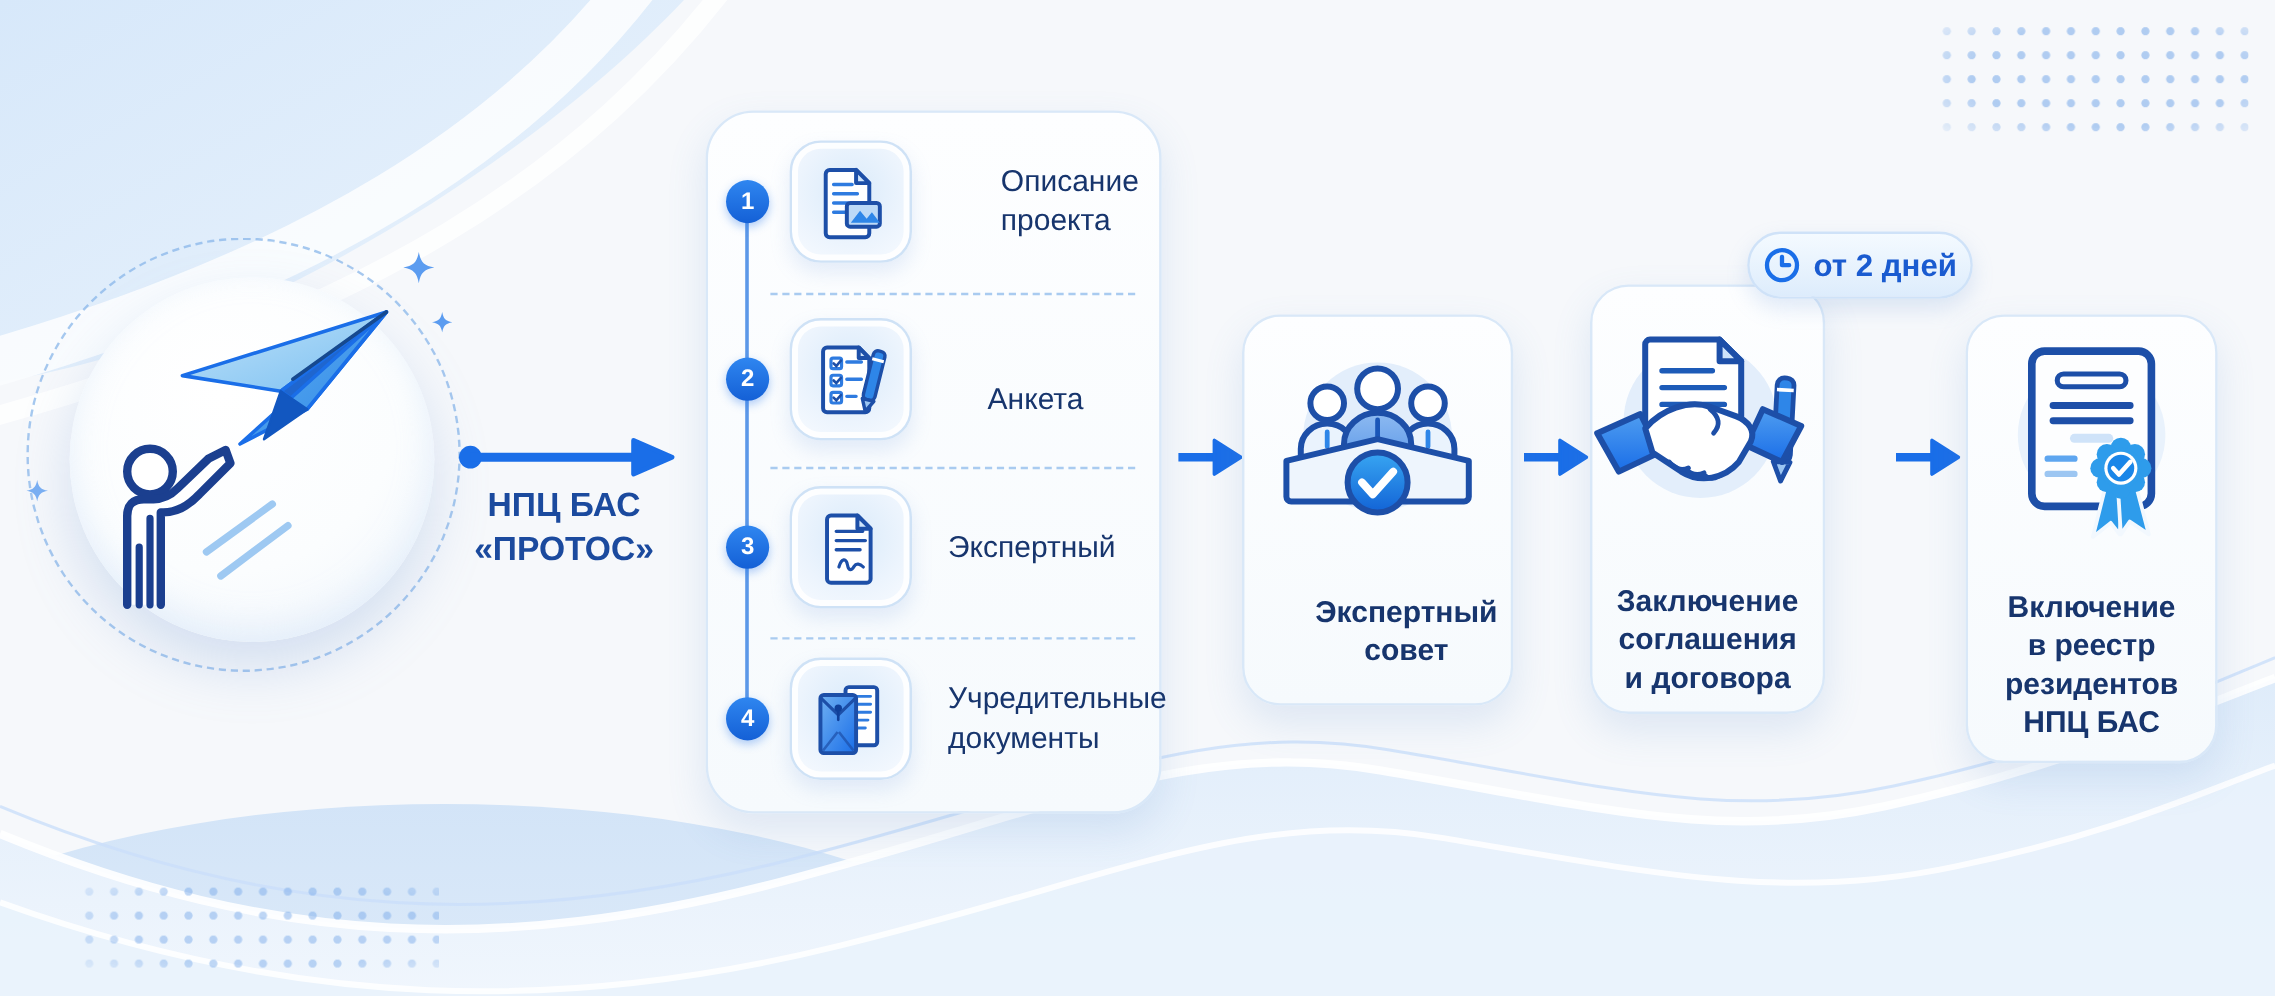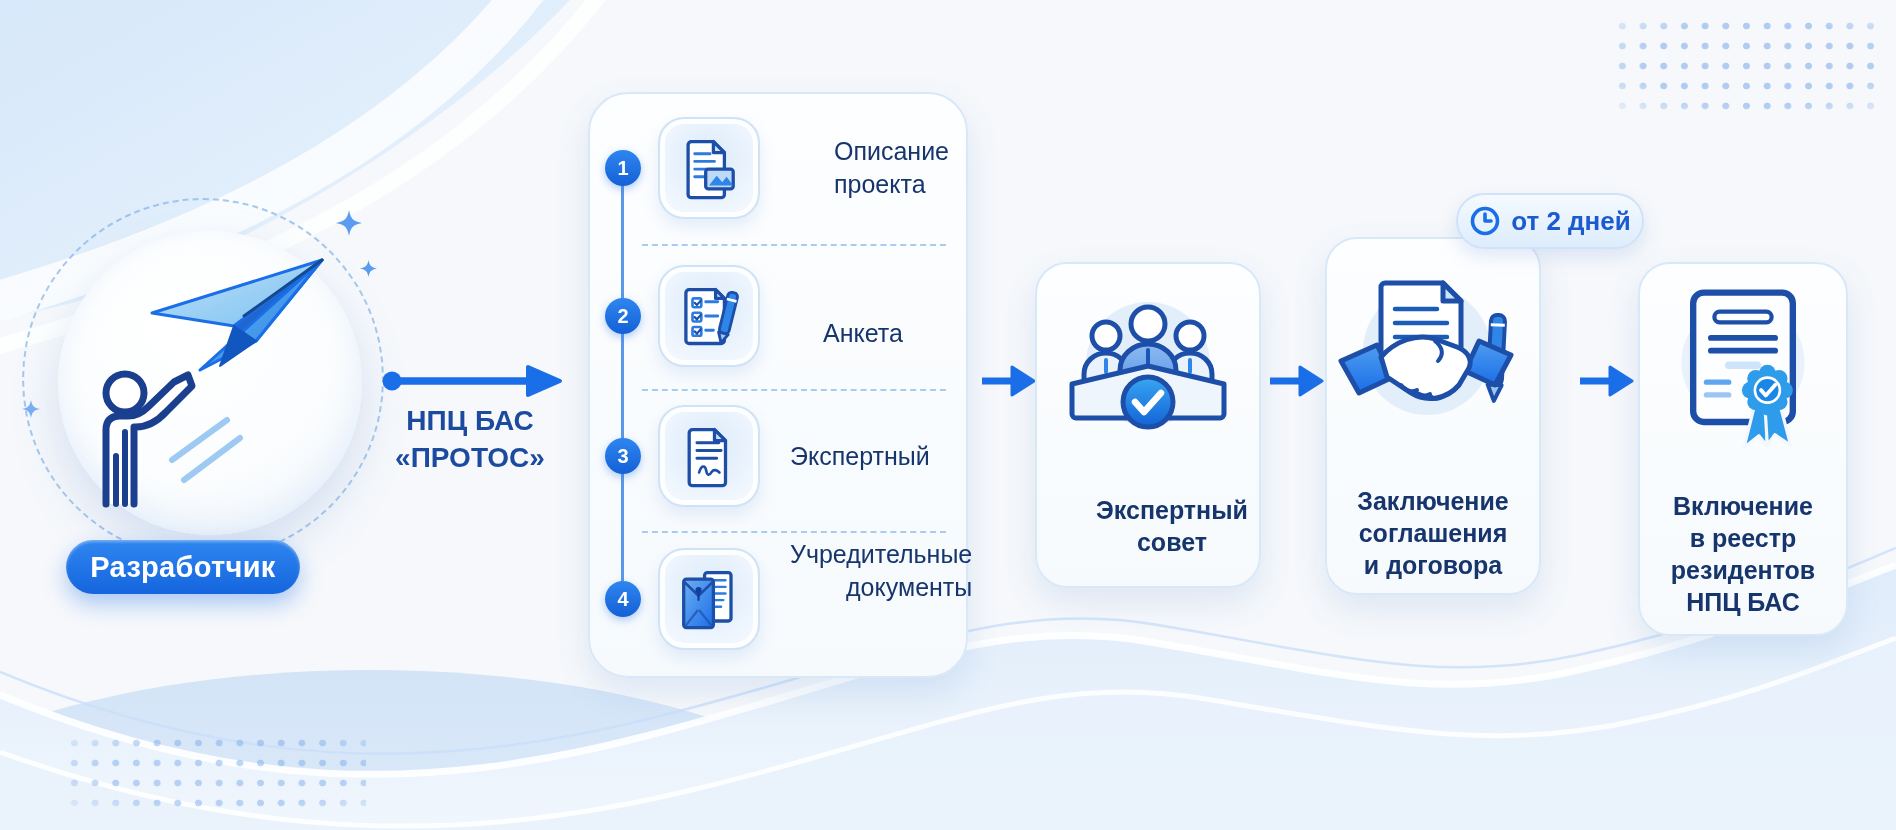--- a/index.html
+++ b/index.html
@@ -90,21 +90,21 @@
     position:absolute; left:52px; right:20px; height:0;
     border-top:2.5px dashed #a9cbf0;
   }
 
   
   .stage-label {
     position:absolute; left:0; right:0; text-align:center; white-space:pre-line;
     color:#17356d; font-size:25px; line-height:32px; font-weight:600;
   }
   .card-expert   { left:1035px; top:262px; width:226px; height:326px; }
-  .card-agree    { left:1325px; top:237px; width:216px; height:358px;padding-left:29px; }
+  .card-agree    { left:1325px; top:237px; width:196px; height:358px;padding-left:29px; }
   .card-registry { left:1638px; top:262px; width:210px; height:374px;padding-left:41px; }
   .card-expert   .stage-icon { position:absolute; left:50%; top:26px;  transform:translateX(-50%); }
   .card-agree    .stage-icon { position:absolute; left:50%; top:30px;  transform:translateX(-50%); }
   .card-registry .stage-icon { position:absolute; left:50%; top:18px;  transform:translateX(-50%); }
   .card-expert   .stage-label { top:230px;padding-left:48px; }
   .card-agree    .stage-label { top:246px; }
   .card-registry .stage-label { top:226px; }
 
   .flow-arrow { position:absolute; z-index:3; }
   .fa2 { left:978px;  top:363px; }
@@ -192,23 +192,20 @@
   <svg class="sparkle" style="left:336px; top:210px;" width="26" height="26" viewBox="0 0 24 24">
     <path d="M12,0 C13.5,8 16,10.5 24,12 C16,13.5 13.5,16 12,24 C10.5,16 8,13.5 0,12 C8,10.5 10.5,8 12,0 Z" fill="#5b9cf0"></path>
   </svg>
   <svg class="sparkle" style="left:360px; top:260px;" width="17" height="17" viewBox="0 0 24 24">
     <path d="M12,0 C13.5,8 16,10.5 24,12 C16,13.5 13.5,16 12,24 C10.5,16 8,13.5 0,12 C8,10.5 10.5,8 12,0 Z" fill="#5b9cf0"></path>
   </svg>
   <svg class="sparkle" style="left:22px; top:400px;" width="18" height="18" viewBox="0 0 24 24">
     <path d="M12,0 C13.5,8 16,10.5 24,12 C16,13.5 13.5,16 12,24 C10.5,16 8,13.5 0,12 C8,10.5 10.5,8 12,0 Z" fill="#79aef2"></path>
   </svg>
 
-  <div class="dev-badge">
-    <span>Разработчик</span>
-  </div>
 
   <svg class="arrow-main" width="190" height="42" viewBox="0 0 190 42">
     <circle cx="12" cy="21" r="9.5" fill="#1a6ee8"></circle>
     <line x1="12" y1="21" x2="152" y2="21" stroke="#1a6ee8" stroke-width="7.5"></line>
     <polygon points="148,7 180,21 148,35" fill="#1a6ee8" stroke="#1a6ee8" stroke-width="4" stroke-linejoin="round"></polygon>
   </svg>
   <div class="transfer-label">НПЦ БАС
 «ПРОТОС»</div>
 
   <div class="card docs-card">
@@ -281,21 +278,21 @@
         </defs>
         <rect x="26" y="6" width="24" height="44" rx="2.5" fill="#ffffff" stroke="#1d4fa8" stroke-width="3"></rect>
         <path d="M31,13 H45 M31,19 H45 M31,25 H45 M31,31 H43 M31,37 H41" stroke="#2e7be0" stroke-width="2.2" stroke-linecap="round"></path>
         <rect x="7" y="12" width="27" height="44" rx="2.5" fill="url(#envG)" stroke="#1d4fa8" stroke-width="3"></rect>
         <path d="M7,14 l13.5,13 l13.5,-13" stroke="#1d4fa8" stroke-width="2.4" fill="none" stroke-linejoin="round"></path>
         <path d="M9,54 l11,-14 M32,54 l-11,-14" stroke="#1d4fa8" stroke-width="2" fill="none" opacity=".7"></path>
         <circle cx="20.5" cy="22" r="2.8" fill="#10409a"></circle>
         <path d="M20.5,24.8 v6" stroke="#10409a" stroke-width="2" stroke-linecap="round"></path>
       </svg>
     </div>
-    <div class="step-label" style="top:444px; height:66px;text-align:right;">Учредительные
+    <div class="step-label" style="top:472px; height:66px;">Учредительные
 документы</div>
   </div>
 
   <svg class="flow-arrow fa2" width="58" height="36" viewBox="0 0 58 36">
     <line x1="4" y1="18" x2="38" y2="18" stroke="#1a6ee8" stroke-width="7"></line>
     <polygon points="34,4 56,18 34,32" fill="#1a6ee8" stroke="#1a6ee8" stroke-width="3" stroke-linejoin="round"></polygon>
   </svg>
   <svg class="flow-arrow fa3" width="58" height="36" viewBox="0 0 58 36">
     <line x1="4" y1="18" x2="38" y2="18" stroke="#1a6ee8" stroke-width="7"></line>
     <polygon points="34,4 56,18 34,32" fill="#1a6ee8" stroke="#1a6ee8" stroke-width="3" stroke-linejoin="round"></polygon>

